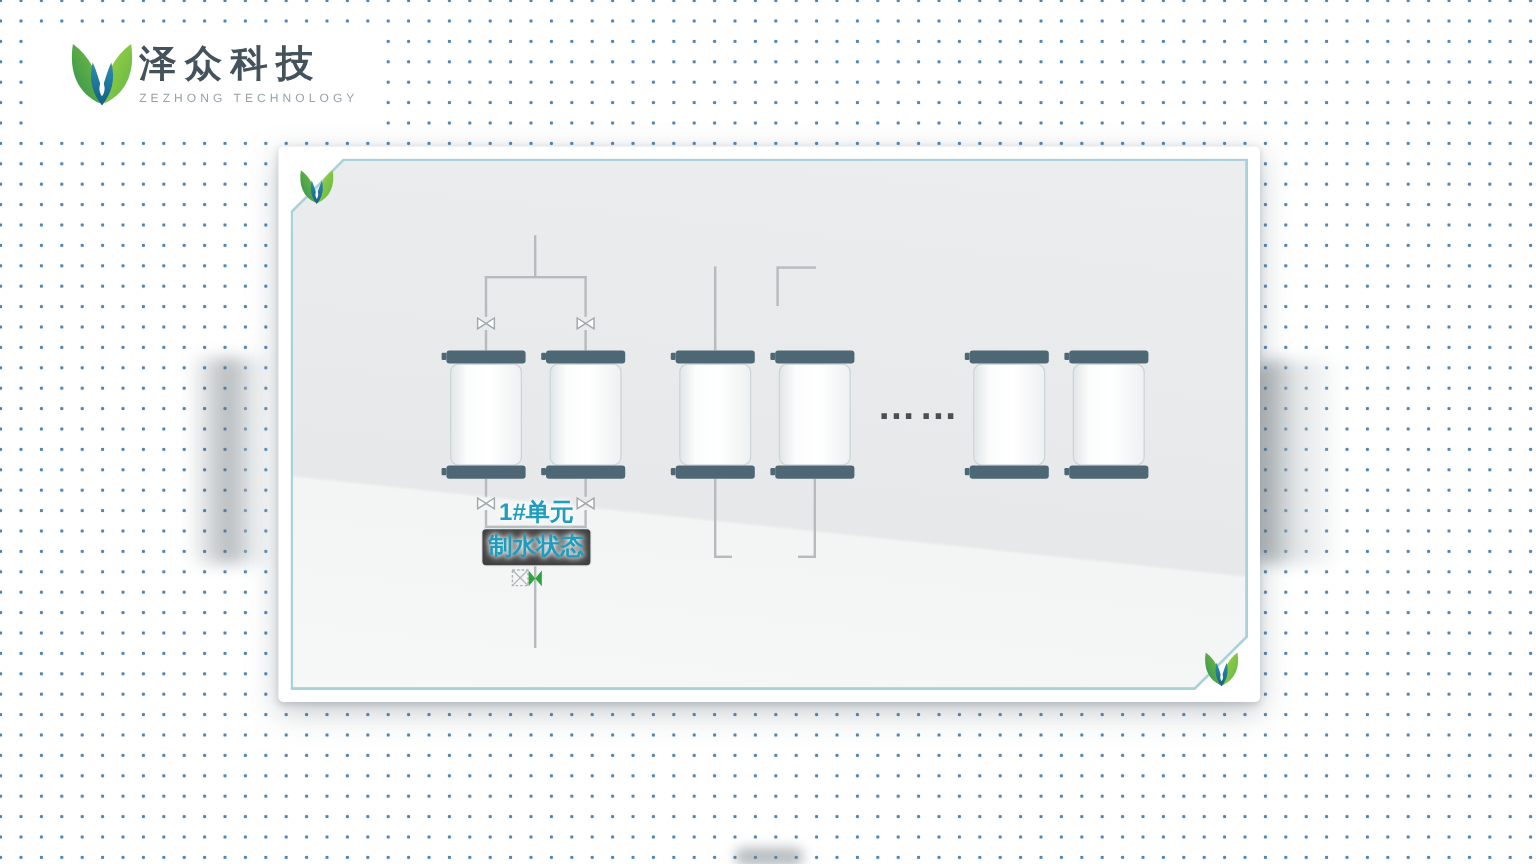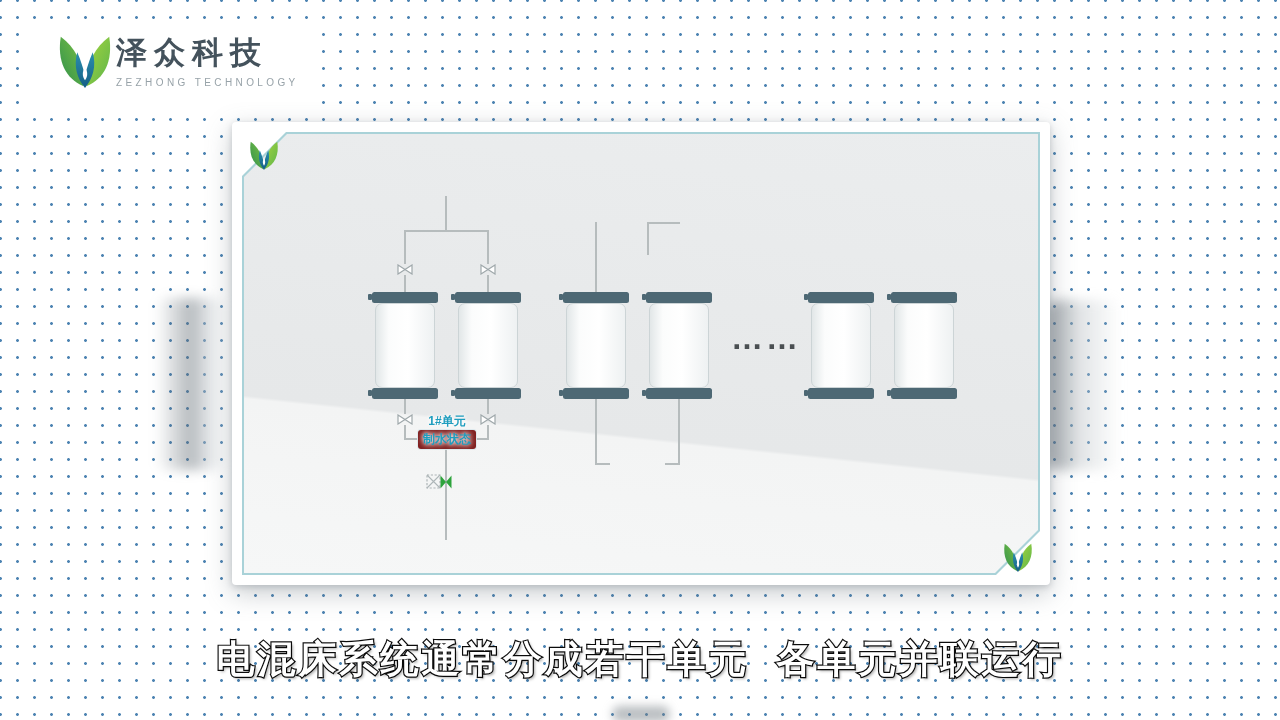--- a/index.html
+++ b/index.html
@@ -39,23 +39,23 @@
   .diagram{position:absolute;inset:0;}
   .pv{position:absolute;width:2px;background:var(--pipe,#b6bcbd);}
   .ph{position:absolute;height:2px;background:var(--pipe,#b6bcbd);}
   .valve{position:absolute;width:16px;height:11px;}
   .vessel{position:absolute;top:170px;width:62px;height:107px;}
   .cap{position:relative;height:11px;margin:0 -2px;background:var(--vessel-cap,#4d6874);border-radius:2.5px;}
   .cap::before{content:'';position:absolute;left:-4px;top:2px;width:4px;height:6px;background:inherit;border-radius:1px;}
   .vbody{height:85px;margin:0 1px;border:1px solid #ccd4d6;border-radius:7px;box-sizing:border-box;
         background:linear-gradient(to right,#e2e7e8 0%,#fbfcfc 22%,#ffffff 55%,#eef1f2 100%);}
   .unit-label{position:absolute;left:170px;top:291px;width:90px;text-align:center;z-index:5;
-        color:var(--label-teal,#1e9dbe);font-size:12px;font-weight:700;line-height:1.4;
+        color:var(--label-teal,#1e9dbe);font-size:20px;font-weight:700;line-height:1.4;
         text-shadow:0 0 4px #fff,0 0 7px #fff;}
-  .unit-label .chip{display:inline-block;background:#7f1d1d;border-radius:3px;padding:1px 5px;
+  .unit-label .chip{display:inline-block;background:#404040;border-radius:3px;padding:1px 5px;
         box-shadow:0 0 0 1px rgba(220,232,236,.9);}
   .ellipsis{position:absolute;left:486px;top:198px;width:96px;text-align:center;
         font-size:32px;font-weight:700;letter-spacing:3px;color:#4a4f52;}
   .instrument{position:absolute;left:192px;top:350px;z-index:6;}
   
   .caption{position:absolute;left:0;right:0;top:634px;text-align:center;white-space:pre;
         font-size:38px;font-weight:900;letter-spacing:3px;color:#ffffff;
         -webkit-text-stroke:2.4px #0c0c0c;paint-order:stroke fill;
         text-shadow:2px 2px 3px rgba(0,0,0,.35);}
 </style>
@@ -195,15 +195,14 @@
       <svg class="instrument" width="44" height="20" viewBox="0 0 44 20">
         <rect x="3" y="3" width="13" height="13" fill="none" stroke="#aeb6b8" stroke-width="1.2" stroke-dasharray="2.2 1.6"></rect>
         <path d="M3 3 L16 16 M16 3 L3 16" stroke="#aeb6b8" stroke-width="1.1"></path>
         <path d="M16.5 3.5 L22 10 L16.5 16.5 Z" fill="#2da33c"></path>
         <path d="M27.5 3.5 L22 10 L27.5 16.5 Z" fill="#2da33c"></path>
       </svg>
 
     </div>
   </div>
 
-  <div class="caption">电混床系统通常分成若干单元  各单元并联运行</div>
 
 </div>
 
 </body></html>

